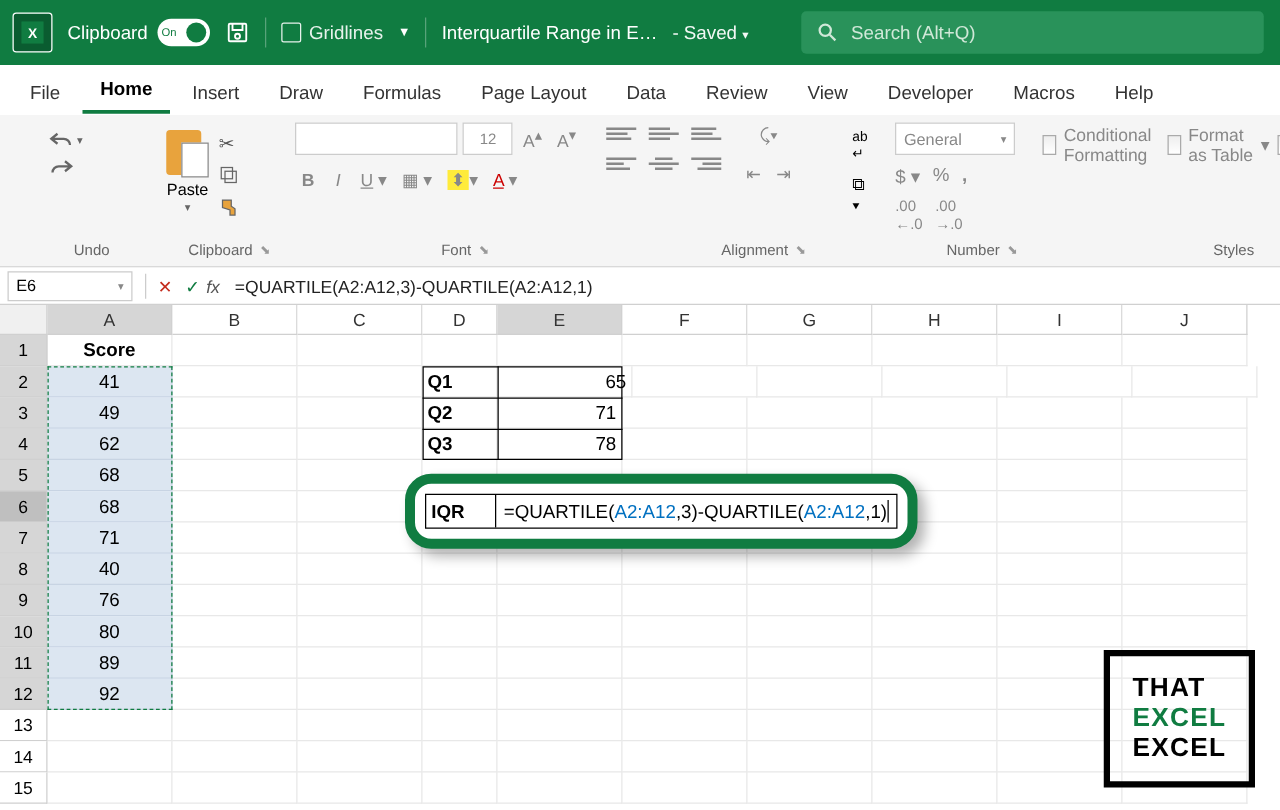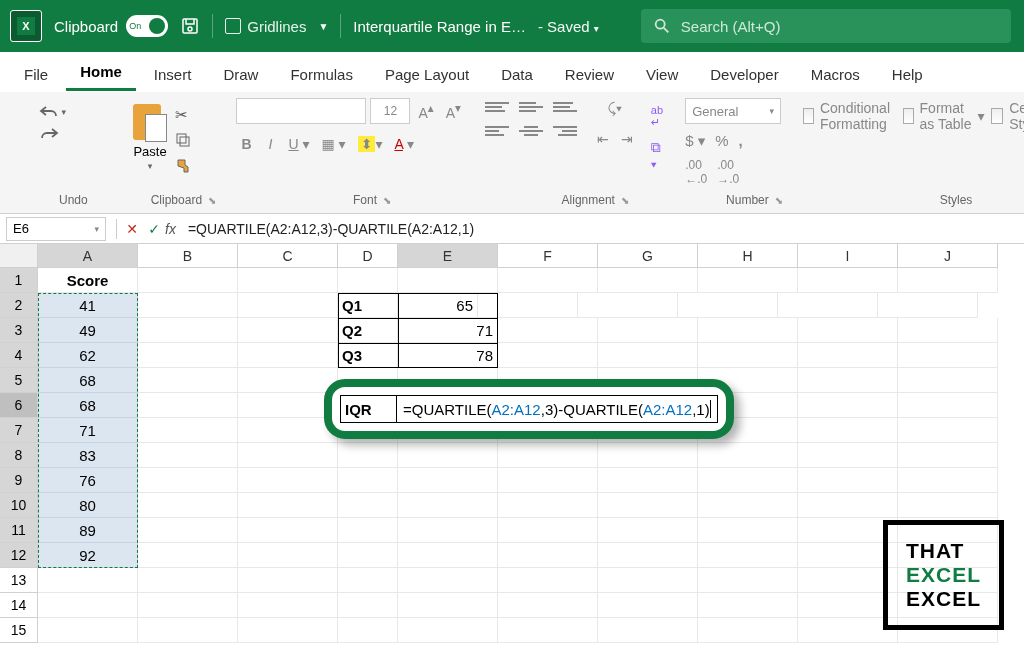--- a/index.html
+++ b/index.html
@@ -49,21 +49,21 @@
 .font-name-box { width: 130px; height: 26px; border: 1px solid #ccc; background: #fff; display: flex; align-items: center; padding: 0 6px; color: #aaa; font-size: 12px; }
 .font-size-box { width: 40px; height: 26px; border: 1px solid #ccc; background: #fff; display: flex; align-items: center; justify-content: center; color: #888; font-size: 12px; }
 .font-btn { color: #888; font-size: 14px; padding: 2px 4px; min-width: 20px; text-align: center; }
 .font-col { display: flex; flex-direction: column; gap: 10px; }
 
 .align-grid { display: grid; grid-template-columns: repeat(3, 26px); gap: 6px 8px; }
 .align-btn { width: 24px; height: 18px; color: #888; display: flex; flex-direction: column; justify-content: center; gap: 2px; }
 .align-line { height: 2px; background: #888; }
 
 .wrap-col { display: flex; flex-direction: column; gap: 10px; padding-top: 6px; }
-.wrap-btn { color: #8b5cf6; font-size: 14px; display: flex; align-items: center; gap: 2px; }
+.wrap-btn { color: #000000; font-size: 14px; display: flex; align-items: center; gap: 2px; margin-left: 31px; }
 
 .num-col { display: flex; flex-direction: column; gap: 8px; }
 .num-format-box { width: 96px; height: 26px; border: 1px solid #ccc; background: #fff; display: flex; align-items: center; padding: 0 6px; color: #888; font-size: 13px; justify-content: space-between; }
 .num-row { display: flex; gap: 10px; color: #888; font-size: 15px; }
 
 .styles-col { display: flex; gap: 6px; padding-top: 2px; }
 .style-item { display: flex; align-items: center; gap: 6px; font-size: 14px; color: #888; }
 .style-icon { width: 18px; height: 16px; border: 1px solid #aaa; background: linear-gradient(#eee,#fff); }
 
 
@@ -392,21 +392,21 @@
           <div class="cell" style="width: 100px;"></div>
           <div class="cell" style="width: 100px;"></div>
           <div class="cell" style="width: 100px;"></div>
           <div class="cell" style="width: 100px;"></div>
         </div>
         <div class="cell-row">
           <div class="cell score-val" style="width: 100px;">41</div>
           <div class="cell" style="width: 100px;"></div>
           <div class="cell" style="width: 100px;"></div>
           <div class="cell bold" style="width: 60px;">Q1</div>
-          <div class="cell num-right" style="width: 80px;">65</div>
+          <div class="cell num-right" style="width: 108px;">65</div>
           <div class="cell" style="width: 100px;"></div>
           <div class="cell" style="width: 100px;"></div>
           <div class="cell" style="width: 100px;"></div>
           <div class="cell" style="width: 100px;"></div>
           <div class="cell" style="width: 100px;"></div>
         </div>
         <div class="cell-row">
           <div class="cell score-val" style="width: 100px;">49</div>
           <div class="cell" style="width: 100px;"></div>
           <div class="cell" style="width: 100px;"></div>
@@ -460,21 +460,21 @@
           <div class="cell" style="width: 100px;"></div>
           <div class="cell" style="width: 60px;"></div>
           <div class="cell" style="width: 100px;"></div>
           <div class="cell" style="width: 100px;"></div>
           <div class="cell" style="width: 100px;"></div>
           <div class="cell" style="width: 100px;"></div>
           <div class="cell" style="width: 100px;"></div>
           <div class="cell" style="width: 100px;"></div>
         </div>
         <div class="cell-row">
-          <div class="cell score-val" style="width: 100px;">83</div>
+          <div class="cell score-val" style="width: 100px;">40</div>
           <div class="cell" style="width: 100px;"></div>
           <div class="cell" style="width: 100px;"></div>
           <div class="cell" style="width: 60px;"></div>
           <div class="cell" style="width: 100px;"></div>
           <div class="cell" style="width: 100px;"></div>
           <div class="cell" style="width: 100px;"></div>
           <div class="cell" style="width: 100px;"></div>
           <div class="cell" style="width: 100px;"></div>
           <div class="cell" style="width: 100px;"></div>
         </div>

